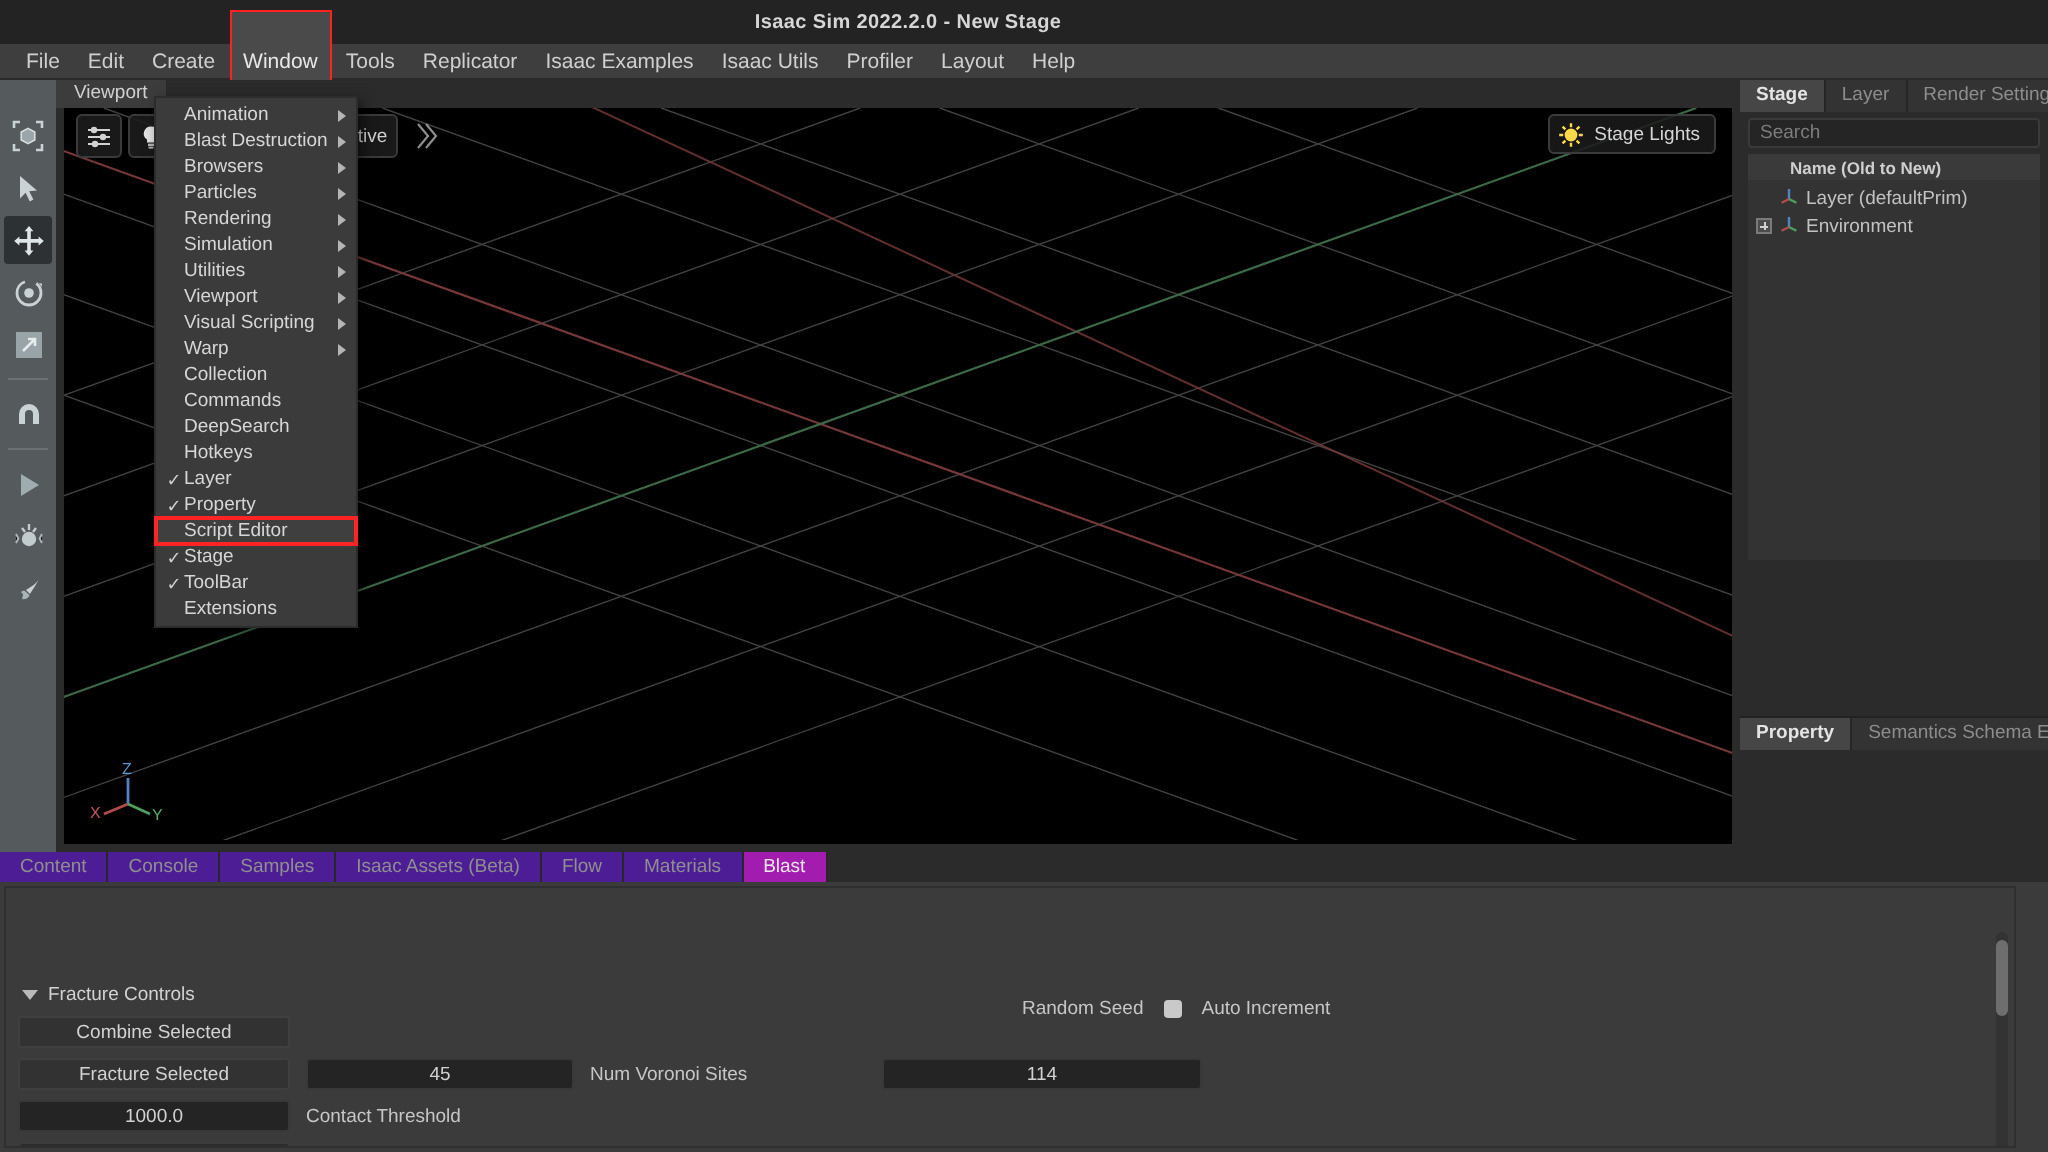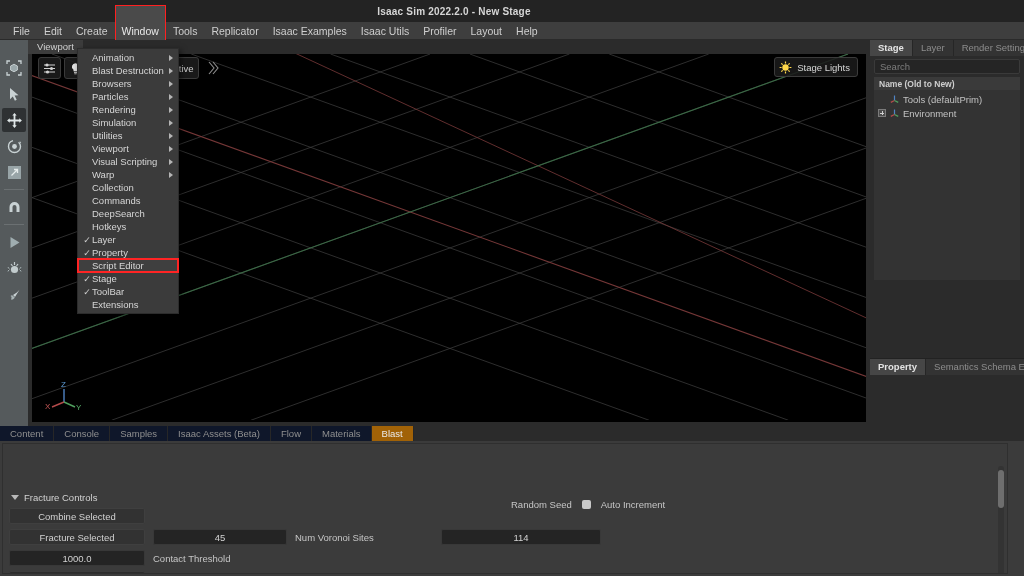--- a/index.html
+++ b/index.html
@@ -109,21 +109,21 @@
   }
   .rtab.sel { background: #464646; color: #e4e4e4; font-weight: bold; }
   .rsearch {
     margin: 3px 4px; height: 15px; background: #252525; border: 1px solid #3a3a3a;
     border-radius: 2px; font-size: 9.5px; color: #7d7d7d;
     display: flex; align-items: center; padding: 0 5px;
   }
   .rhead {
     margin: 2px 4px 0 4px; height: 13px; background: #3a3a3a;
     font-size: 8.5px; color: #cfcfcf; font-weight: bold;
-    display: flex; align-items: center; padding: 0 5px;
+    display: flex; align-items: center; padding: 0 21px;
   }
   .rtree { margin: 0 4px; background: #333333; height: 190px; padding-top: 2px; }
   .trow { display: flex; align-items: center; height: 14px; padding-left: 4px; gap: 3px; font-size: 9.5px; color: #c2c2c2; }
   .exp {
     width: 8px; height: 8px; border: 1px solid #7b7b7b; background: #4c4c4c;
     position: relative; flex: 0 0 8px;
   }
   .exp:before, .exp:after {
     content: ""; position: absolute; background: #d0d0d0;
   }
@@ -138,24 +138,24 @@
   
   .bottom {
     position: absolute; left: 0; top: 426px; width: 1024px; height: 150px;
     background: #3b3b3b;
   }
   .btabs {
     display: flex; height: 15px; background: #2b2b2b; align-items: flex-end;
   }
   .btab {
     padding: 0 10px; height: 15px; line-height: 15px; font-size: 9.5px;
-    color: #8f8f8f; background: #0f172a; border-right: 1px solid #272727;
+    color: #8f8f8f; background: #4c1d95; border-right: 1px solid #272727;
     white-space: nowrap;
   }
-  .btab.sel { background: #a16207; color: #eaeaea; }
+  .btab.sel { background: #a21caf; color: #eaeaea; }
   .bcontent {
     position: absolute; left: 2px; top: 17px; right: 16px; bottom: 2px;
     background: #3b3b3b; border: 1px solid #2f2f2f; overflow: hidden;
   }
   .sect-head { display: flex; align-items: center; gap: 5px; padding: 4px 0 3px 8px; font-size: 9.5px; color: #d2d2d2; margin-top: 44px; }
   .caret { width: 0; height: 0; border-left: 4px solid transparent; border-right: 4px solid transparent; border-top: 5px solid #b9b9b9; }
   .frow { display: flex; align-items: center; height: 20px; margin-bottom: 1px; }
   .cell { display: flex; }
   .c1 { width: 136px; margin-left: 6px; }
   .c2 { width: 134px; margin-left: 8px; }
@@ -396,21 +396,21 @@
         <span>Name (Old to New)</span>
       </div>
       <div class="rtree" id="stage-tree">
           <div class="trow">
             <span class="exp blank"></span>
             <span><svg width="11" height="11" viewBox="0 0 11 11">
                 <path d="M5.5 7.5V2.5" stroke="#4f83c4" stroke-width="1.2"></path>
                 <path d="M5.5 7.5L1.8 9.4" stroke="#b44b4b" stroke-width="1.2"></path>
                 <path d="M5.5 7.5L9.2 9.4" stroke="#4fa05e" stroke-width="1.2"></path>
               </svg></span>
-            <span>Tools (defaultPrim)</span>
+            <span>Layer (defaultPrim)</span>
           </div>
           <div class="trow">
             <span class="exp"></span>
             <span><svg width="11" height="11" viewBox="0 0 11 11">
                 <path d="M5.5 7.5V2.5" stroke="#4f83c4" stroke-width="1.2"></path>
                 <path d="M5.5 7.5L1.8 9.4" stroke="#b44b4b" stroke-width="1.2"></path>
                 <path d="M5.5 7.5L9.2 9.4" stroke="#4fa05e" stroke-width="1.2"></path>
               </svg></span>
             <span>Environment</span>
           </div>

